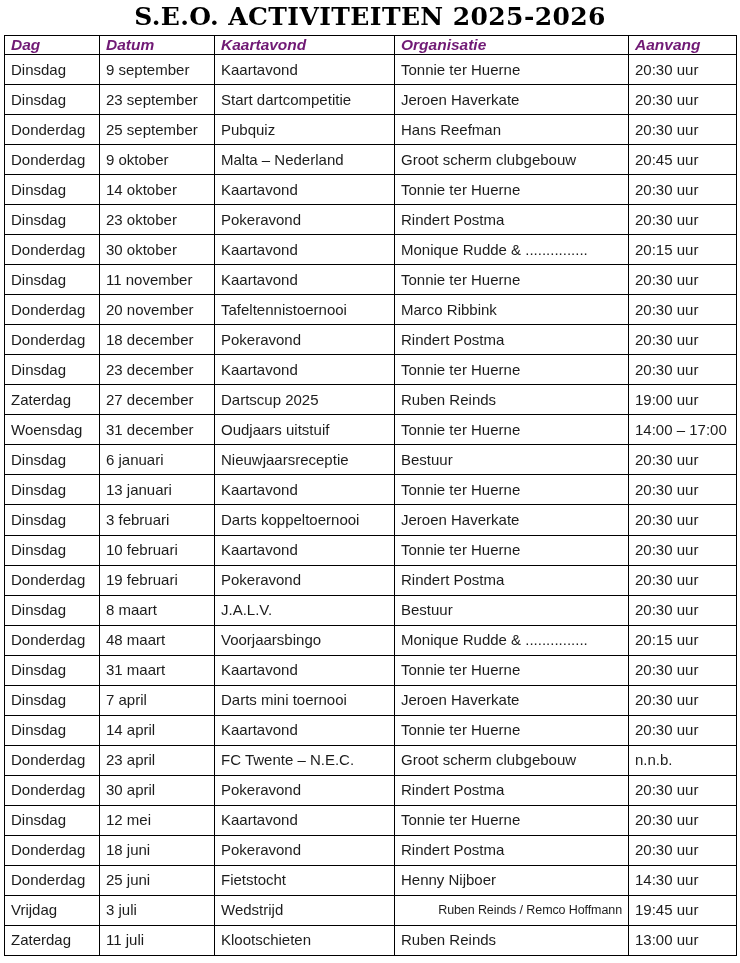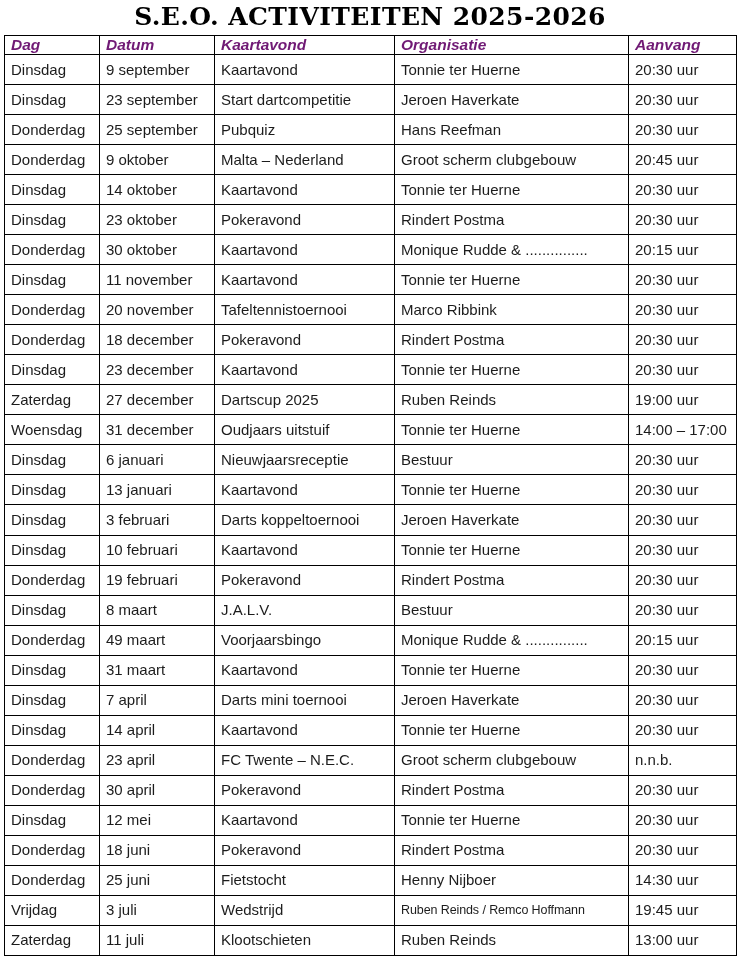--- a/index.html
+++ b/index.html
@@ -55,20 +55,21 @@
     font-style: italic;
     font-weight: bold;
     font-size: 15.5px;
     color: #701a75;
   }
   td { color: #1c1c1c; }
   
   tbody tr:nth-child(29) td:nth-child(4) {
     font-size: 12.5px;
     letter-spacing: -0.1px;
+    text-align: right;
   }
 </style>
 </head>
 <body>
 
 <div class="page">
   <h1 class="doc-title">S.E.O. ACTIVITEITEN 2025-2026</h1>
 
   <table class="schedule">
     <colgroup>
@@ -216,21 +217,21 @@
         </tr>
         <tr>
           <td>Dinsdag</td>
           <td>8 maart</td>
           <td>J.A.L.V.</td>
           <td>Bestuur</td>
           <td>20:30 uur</td>
         </tr>
         <tr>
           <td>Donderdag</td>
-          <td>49 maart</td>
+          <td>48 maart</td>
           <td>Voorjaarsbingo</td>
           <td>Monique Rudde &amp; ...............</td>
           <td>20:15 uur</td>
         </tr>
         <tr>
           <td>Dinsdag</td>
           <td>31 maart</td>
           <td>Kaartavond</td>
           <td>Tonnie ter Huerne</td>
           <td>20:30 uur</td>

